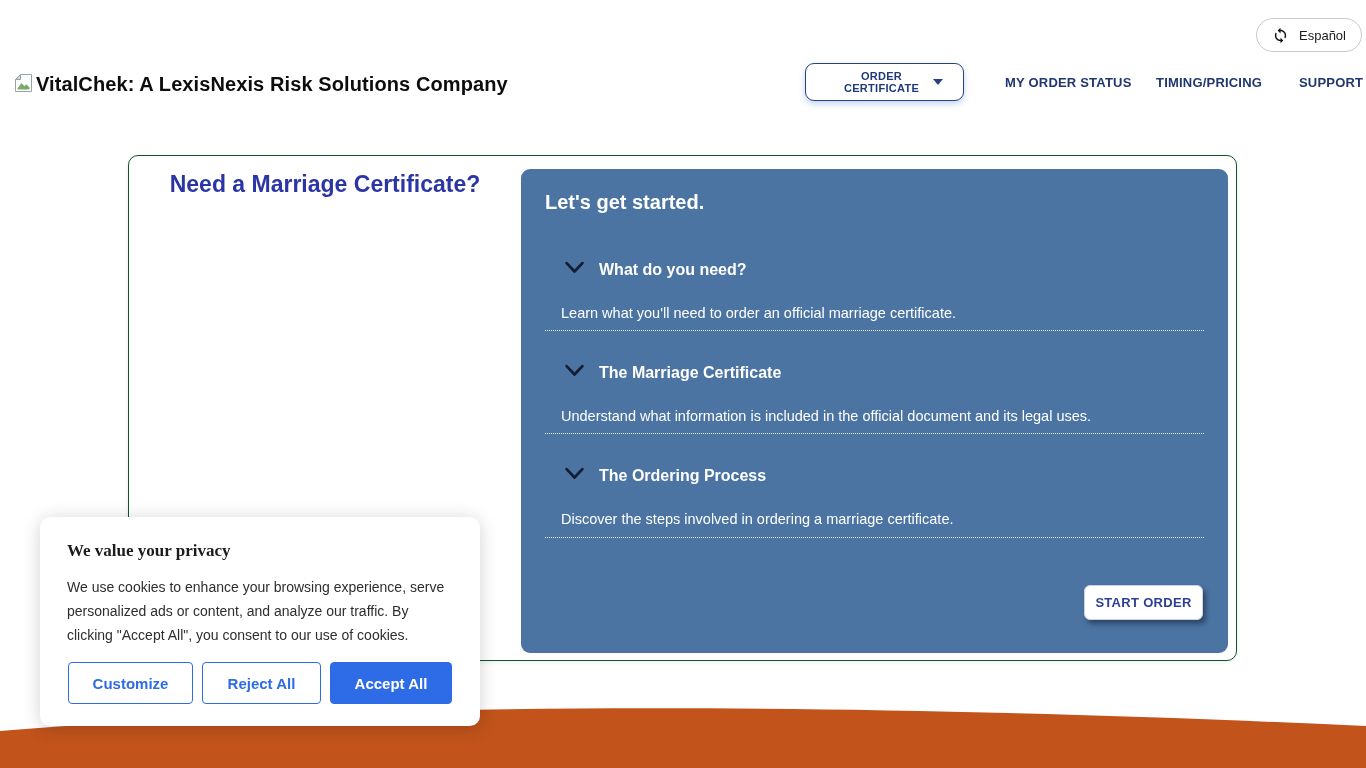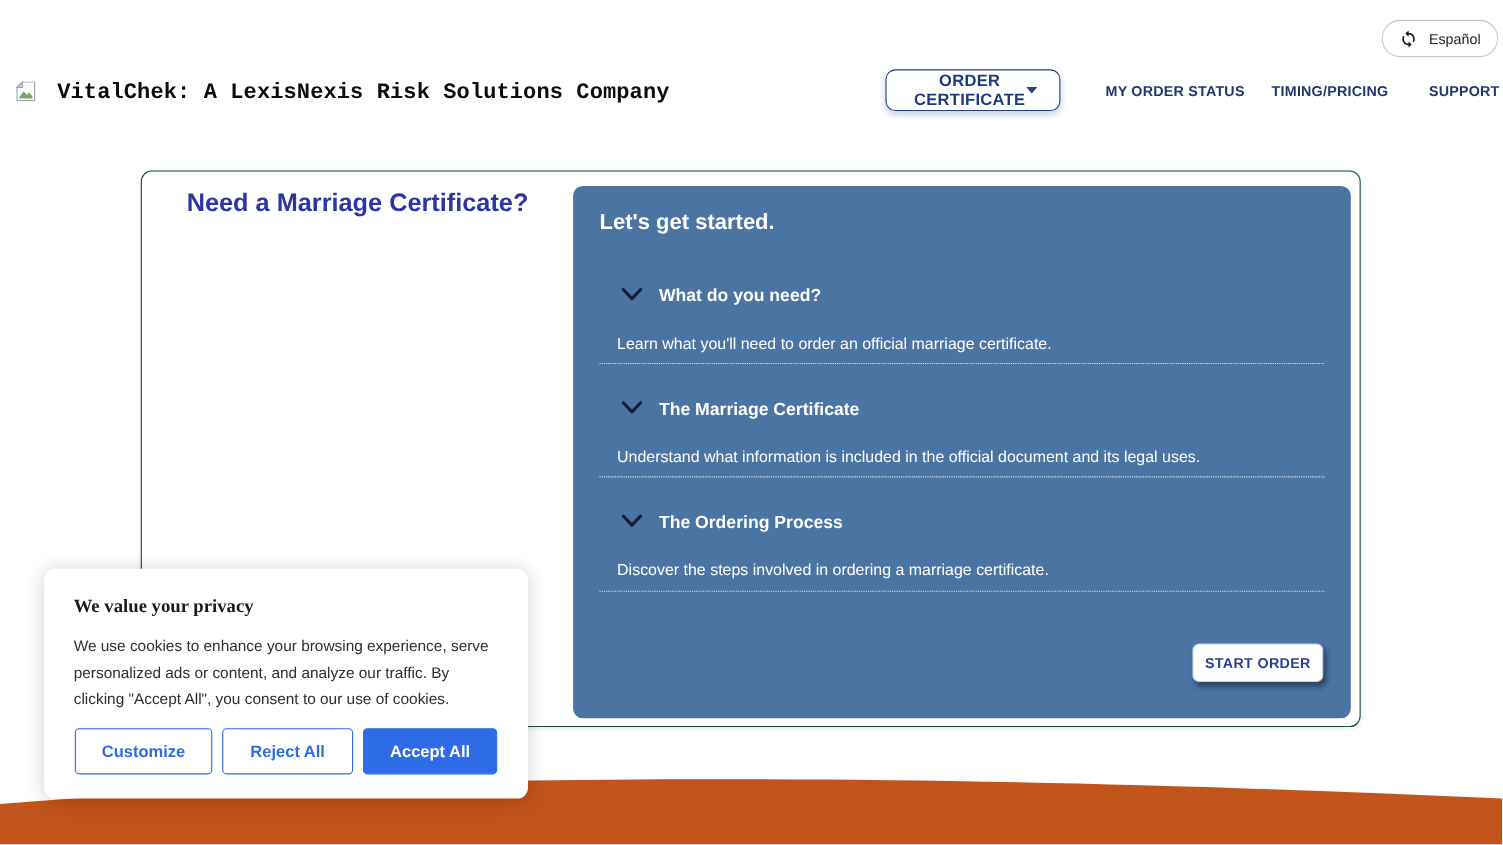--- a/index.html
+++ b/index.html
@@ -6,29 +6,29 @@
   html,body { background:#ffffff; }
   body { font-family:"Liberation Sans", sans-serif; }
   .screen { position:relative; width:1366px; height:768px; background:#fff; overflow:hidden; }
 
   
   .lang-btn { position:absolute; left:1256px; top:18px; height:34px; padding:0 15px;
     display:flex; align-items:center; gap:10px; background:#fff; border:1px solid #c9c9c9;
     border-radius:17px; font-size:13px; color:#1a1a1a; cursor:pointer; font-family:inherit; }
   .lang-btn svg { display:block; }
 
-  .logo { position:absolute; left:14px; top:72px; display:flex; align-items:center; gap:18px; cursor:pointer;font-family:Liberation Mono, monospace; }
+  .logo { position:absolute; left:14px; top:72px; display:flex; align-items:flex-end; gap:2px; cursor:pointer; }
   .logo-text { font-size:20px; font-weight:700; color:#0d0d0d; letter-spacing:0.1px; }
   .broken-img { margin-top:2px; }
 
   .order-btn { position:absolute; left:805px; top:63px; width:159px; height:38px;
     background:#fff; border:1.5px solid #27407f; border-radius:9px;
     display:flex; align-items:center; justify-content:space-between; padding:0 20px 0 24px;
     cursor:pointer; box-shadow:0 3px 6px rgba(120,160,220,0.45); font-family:inherit; }
-  .order-btn-label { font-size:15px; font-weight:700; color:#1f3a7a; letter-spacing:0.3px; }
+  .order-btn-label { font-size:11px; font-weight:700; color:#1f3a7a; letter-spacing:0.3px; }
   .caret { width:0; height:0; border-left:5px solid transparent; border-right:5px solid transparent;
     border-top:6px solid #27407f; }
 
   .nav-link { position:absolute; top:75px; font-size:13px; font-weight:600; color:#21366e;
     text-decoration:none; letter-spacing:0.2px; cursor:pointer; }
 
   
   .card { position:absolute; left:128px; top:155px; width:1109px; height:506px;
     background:#fff; border:1px solid #14532d; border-radius:10px;
     box-shadow:0 1px 4px rgba(0,0,0,0.08); }

